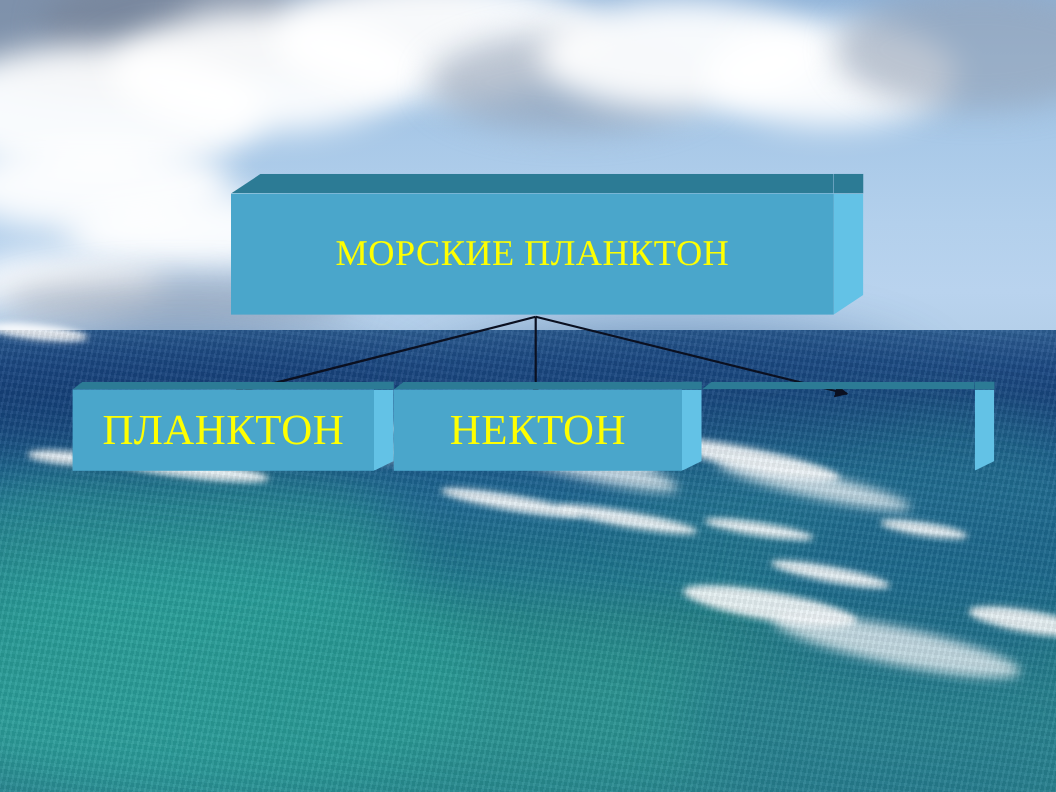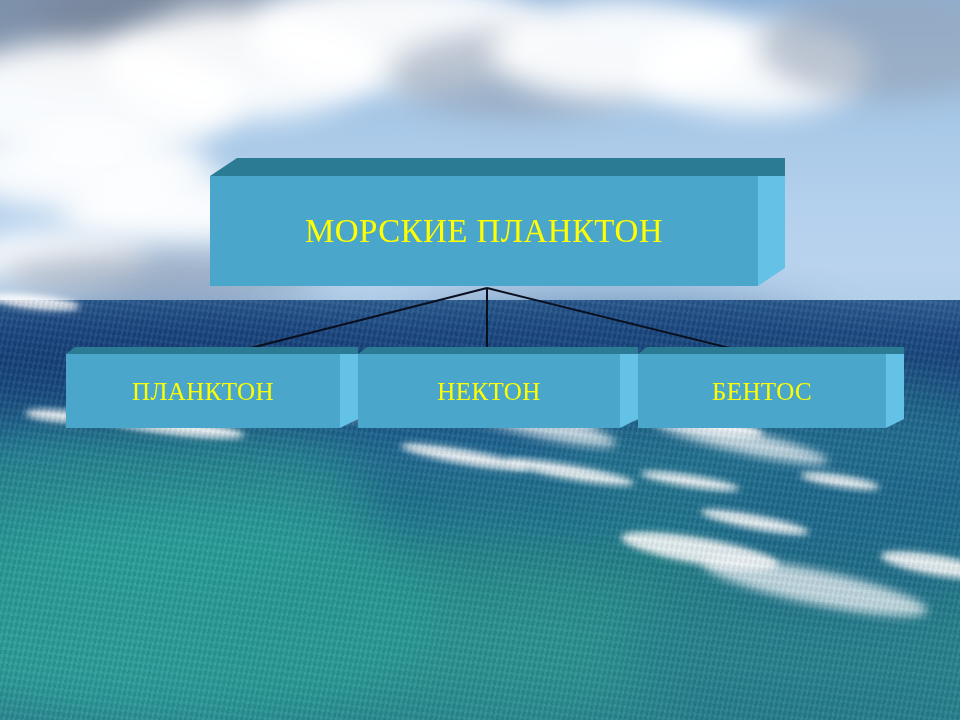--- a/index.html
+++ b/index.html
@@ -95,21 +95,21 @@
     left:548px;top:18px;width:27px;height:110px;
     clip-path:polygon(0 0, 100% 0, 100% calc(100% - 18px), 0 100%);
     background:#63c2e6;
   }
   #title-box .label{font-size:33px;}
 
   
   .leafbox .front{height:74px;}
   .leafbox .top{height:7px;}
   .leafbox .side{width:18px;}
-  .leafbox .label{font-size:25px;}
+  .leafbox .label{font-size:39px;}
 
   #box-plankton{left:66px;top:347px;width:292px;height:81px;}
   #box-plankton .front{width:274px;left:0;bottom:0;}
   #box-plankton .top{left:0;top:0;width:274px;
     clip-path:polygon(0 100%, 9px 0, 100% 0, 100% 100%);}
   #box-plankton .topcap{position:absolute;left:274px;top:0;width:18px;height:7px;background:#2c7b95;}
   #box-plankton .side{left:274px;top:7px;height:74px;
     clip-path:polygon(0 0, 100% 0, 100% calc(100% - 9px), 0 100%);}
 
   #box-nekton{left:358px;top:347px;width:280px;height:81px;}
@@ -222,18 +222,15 @@
     <div class="side"></div>
     <div class="front">
       <span class="label">НЕКТОН</span>
     </div>
   </div>
 
   <div class="box leafbox" id="box-bentos">
     <div class="top"></div>
     <div class="topcap"></div>
     <div class="side"></div>
-    <div class="front">
-      <span class="label">БЕНТОС</span>
-    </div>
   </div>
 
 </div>
 
 </body></html>

